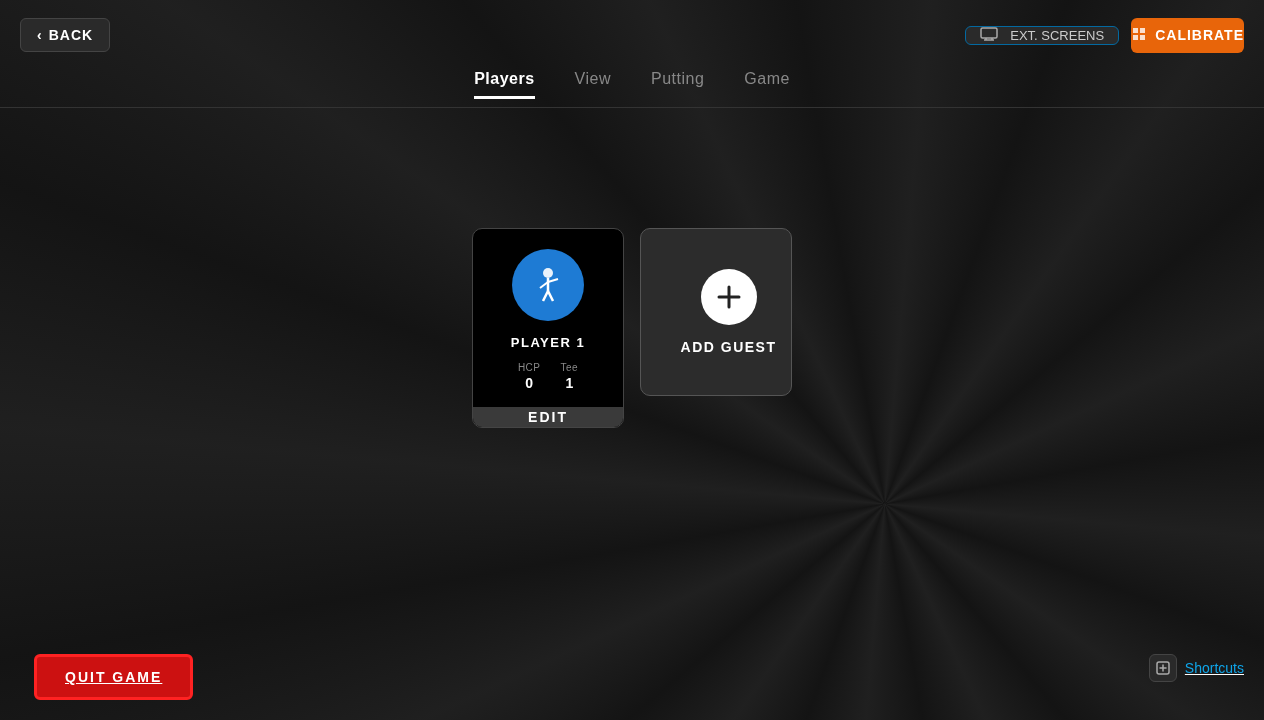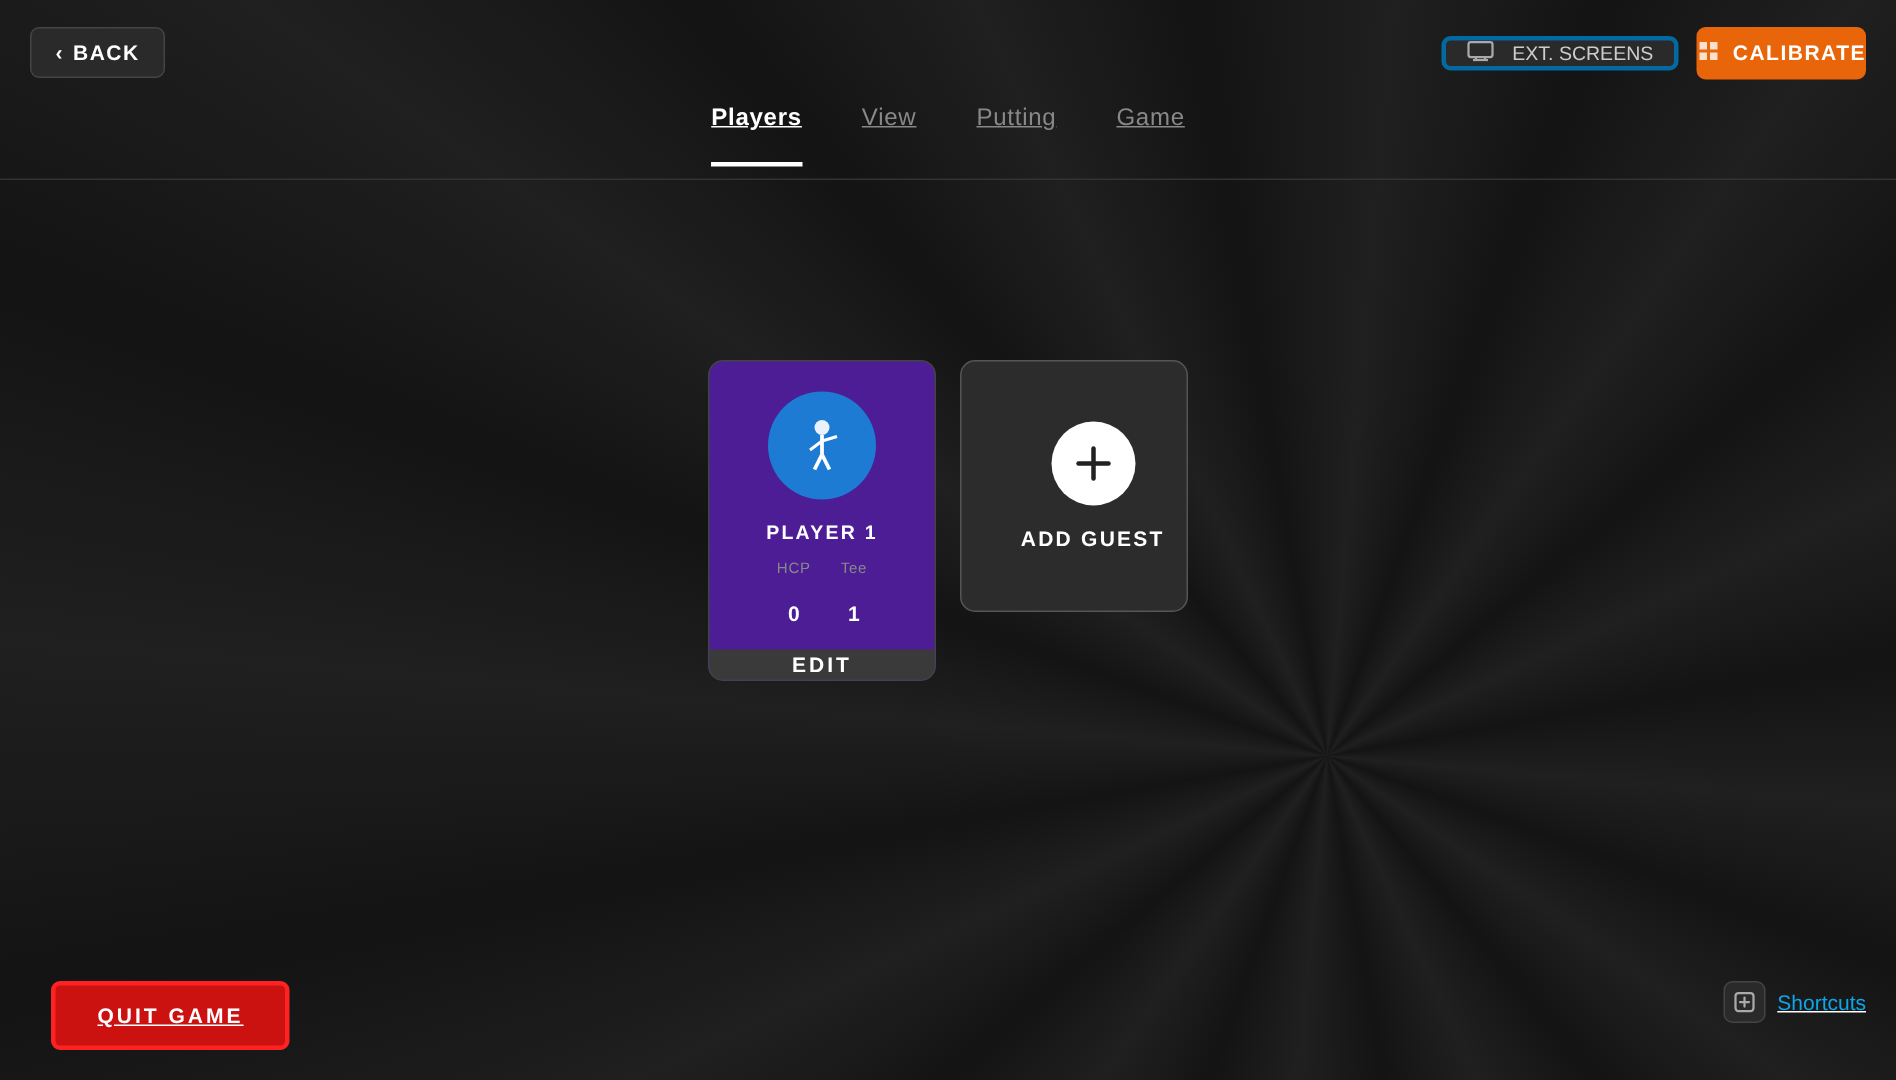--- a/index.html
+++ b/index.html
@@ -107,21 +107,21 @@
       display: flex;
       align-items: center;
       gap: 12px;
     }
 
     .ext-screens-btn {
       display: flex;
       align-items: center;
       gap: 12px;
       background: #2a2a2a;
-      border: 3px solid #0369a1;
+      border: 1px solid #0369a1;
       border-radius: 6px;
       color: #ccc;
       padding: 0 14px;
       font-size: 13px;
       cursor: pointer;
     }
 
     .calibrate-btn {
       display: flex;
       align-items: center;
@@ -145,23 +145,22 @@
       justify-content: center;
       gap: 40px;
       padding-bottom: 8px;
       border-bottom: 1px solid #333;
     }
 
     .nav-tab {
       font-size: 16px;
       color: #888;
       cursor: pointer;
-      padding-bottom: 20px;
+      padding-bottom: 8px;
       letter-spacing: 0.5px;
-      text-decoration: underline;
     }
 
     .nav-tab.active {
       color: #fff;
       font-weight: bold;
       border-bottom: 3px solid #fff;
     }
 
     
     .main-content {
@@ -170,21 +169,21 @@
       display: flex;
       justify-content: center;
       align-items: flex-start;
       padding-top: 120px;
       gap: 16px;
     }
 
     
     .player-card {
       width: 152px;
-      background: #4c1d95;
+      background: #000000;
       border: 1px solid #444;
       border-radius: 10px;
       overflow: hidden;
       display: flex;
       flex-direction: column;
       align-items: center;
     }
 
     .player-card-inner {
       padding: 20px 16px 16px;
@@ -228,21 +227,21 @@
     .stat-item {
       display: flex;
       flex-direction: column;
       align-items: center;
     }
 
     .stat-label {
       font-size: 10px;
       color: #888;
       letter-spacing: 0.5px;
-      margin-bottom: 16px;
+      margin-bottom: 2px;
     }
 
     .stat-value {
       font-size: 14px;
       font-weight: bold;
       color: #fff;
     }
 
     .edit-button {
       width: 100%;

